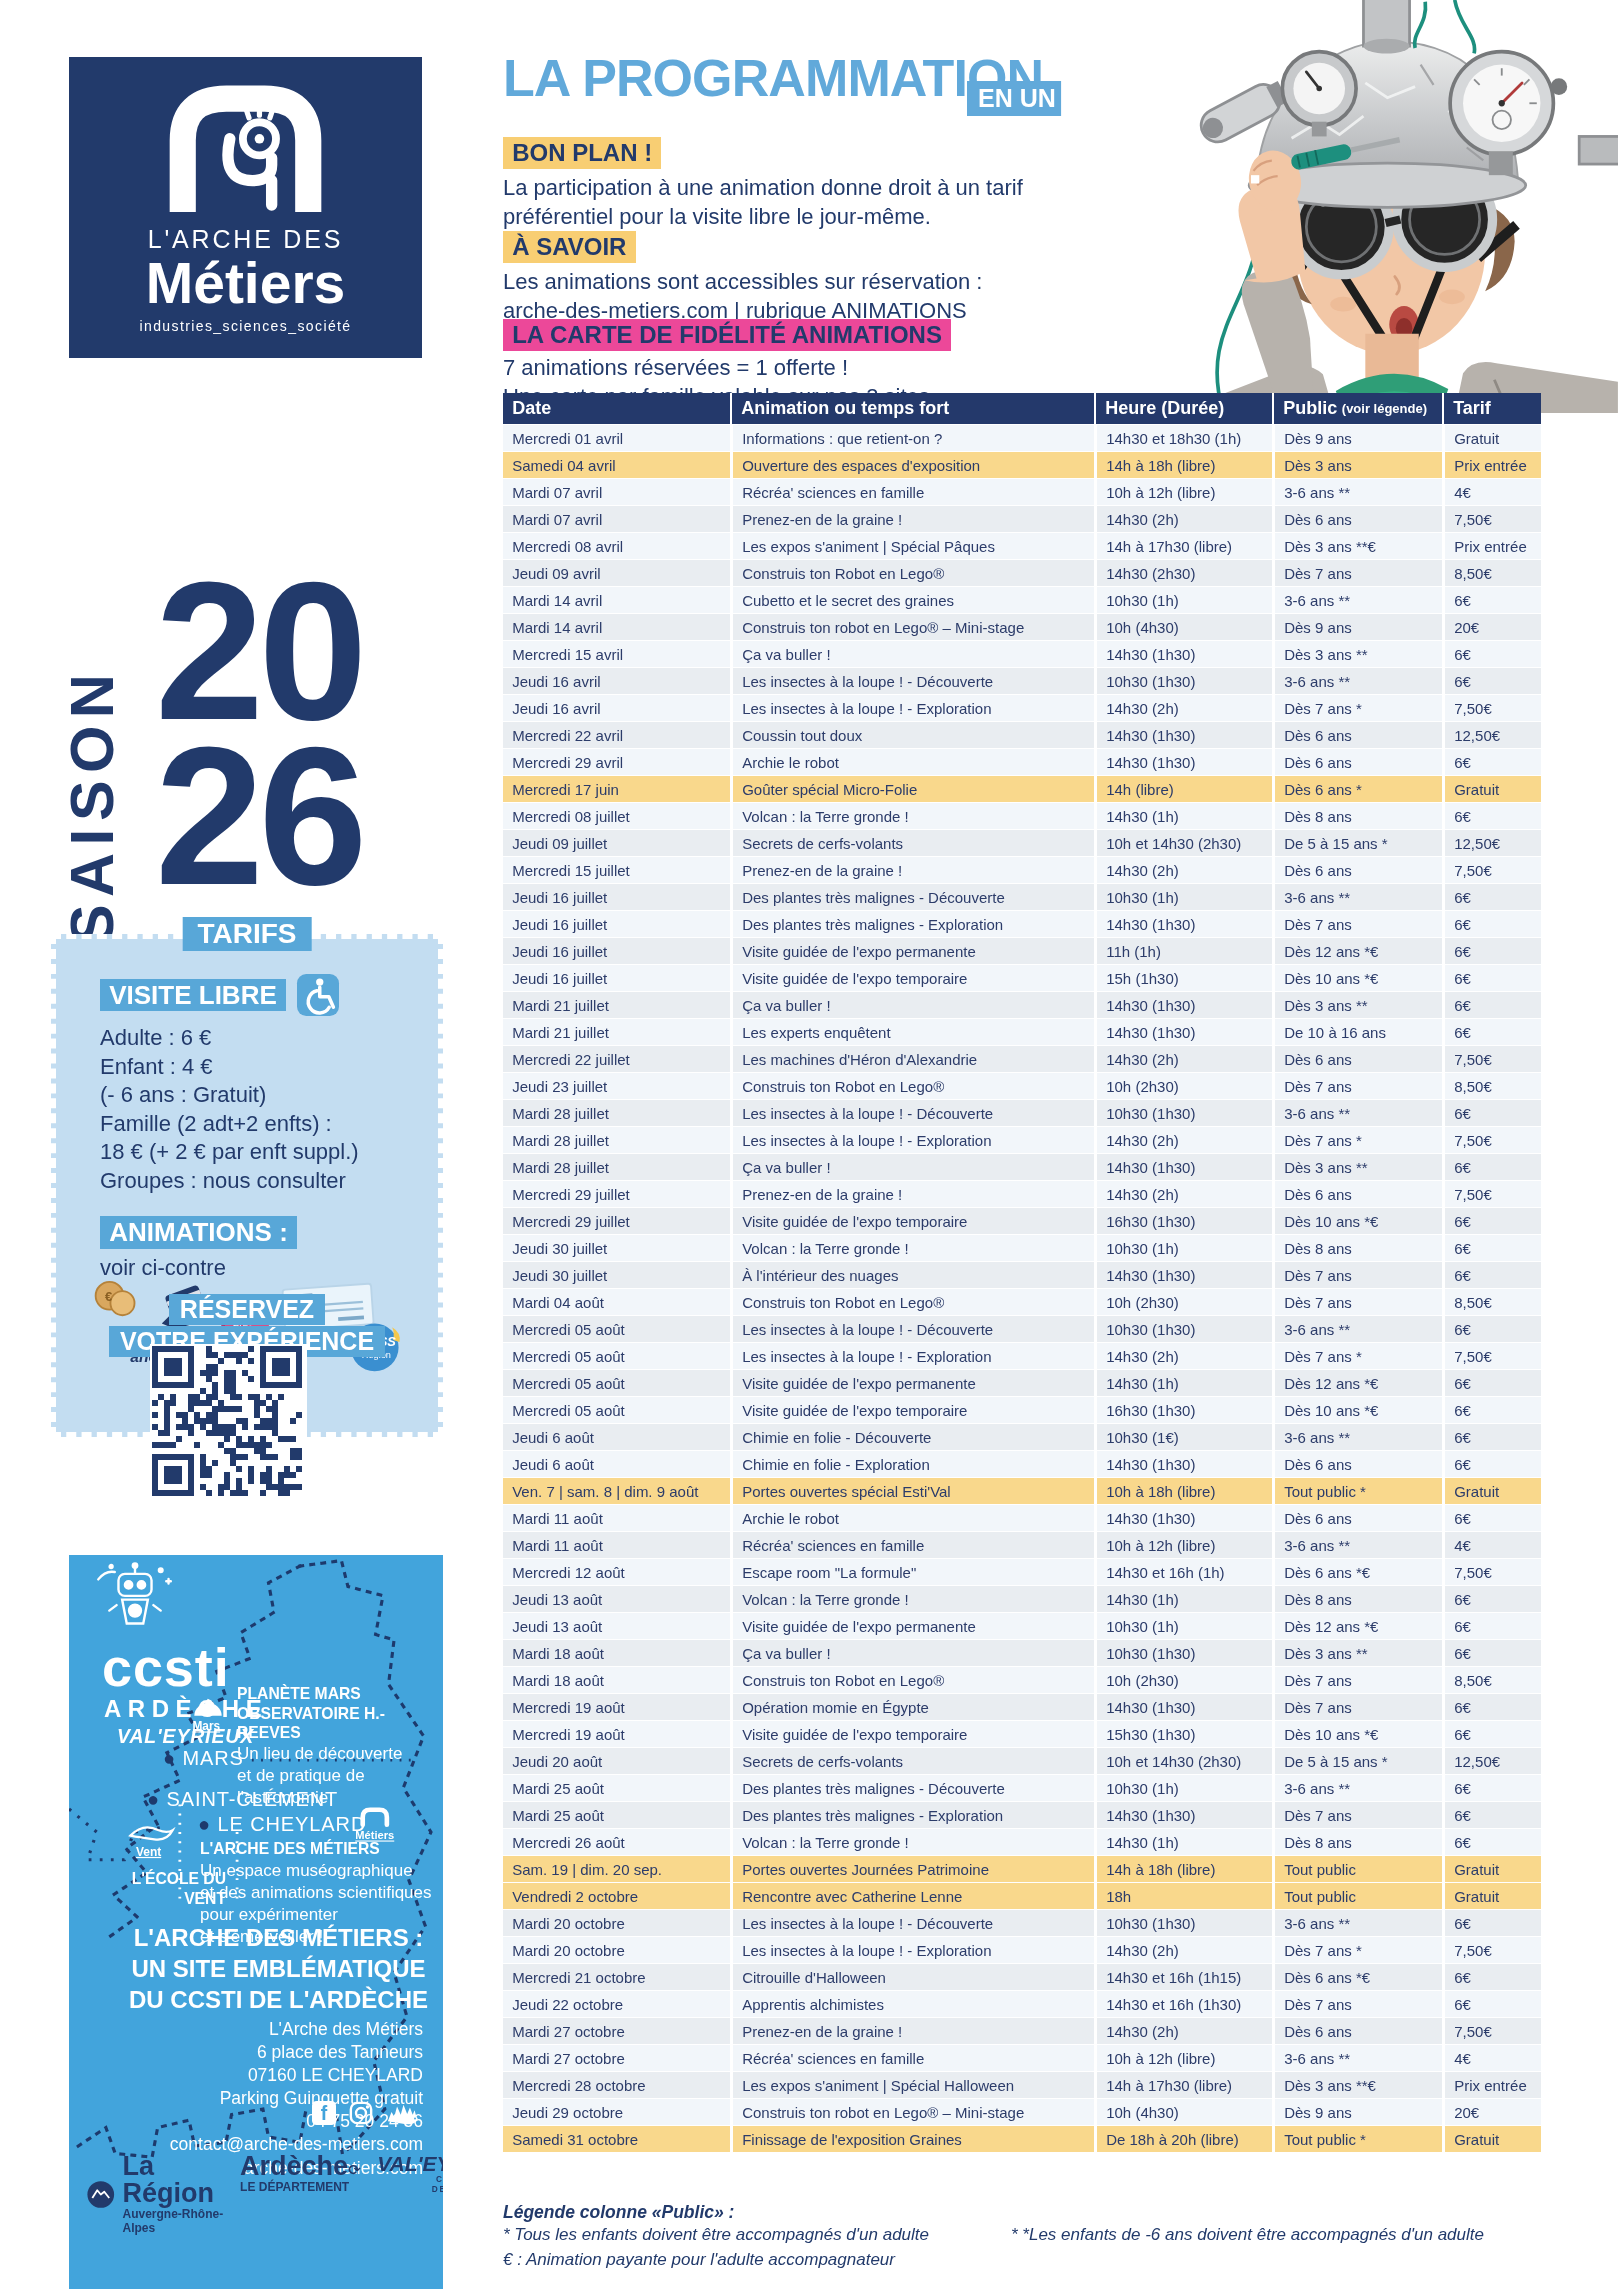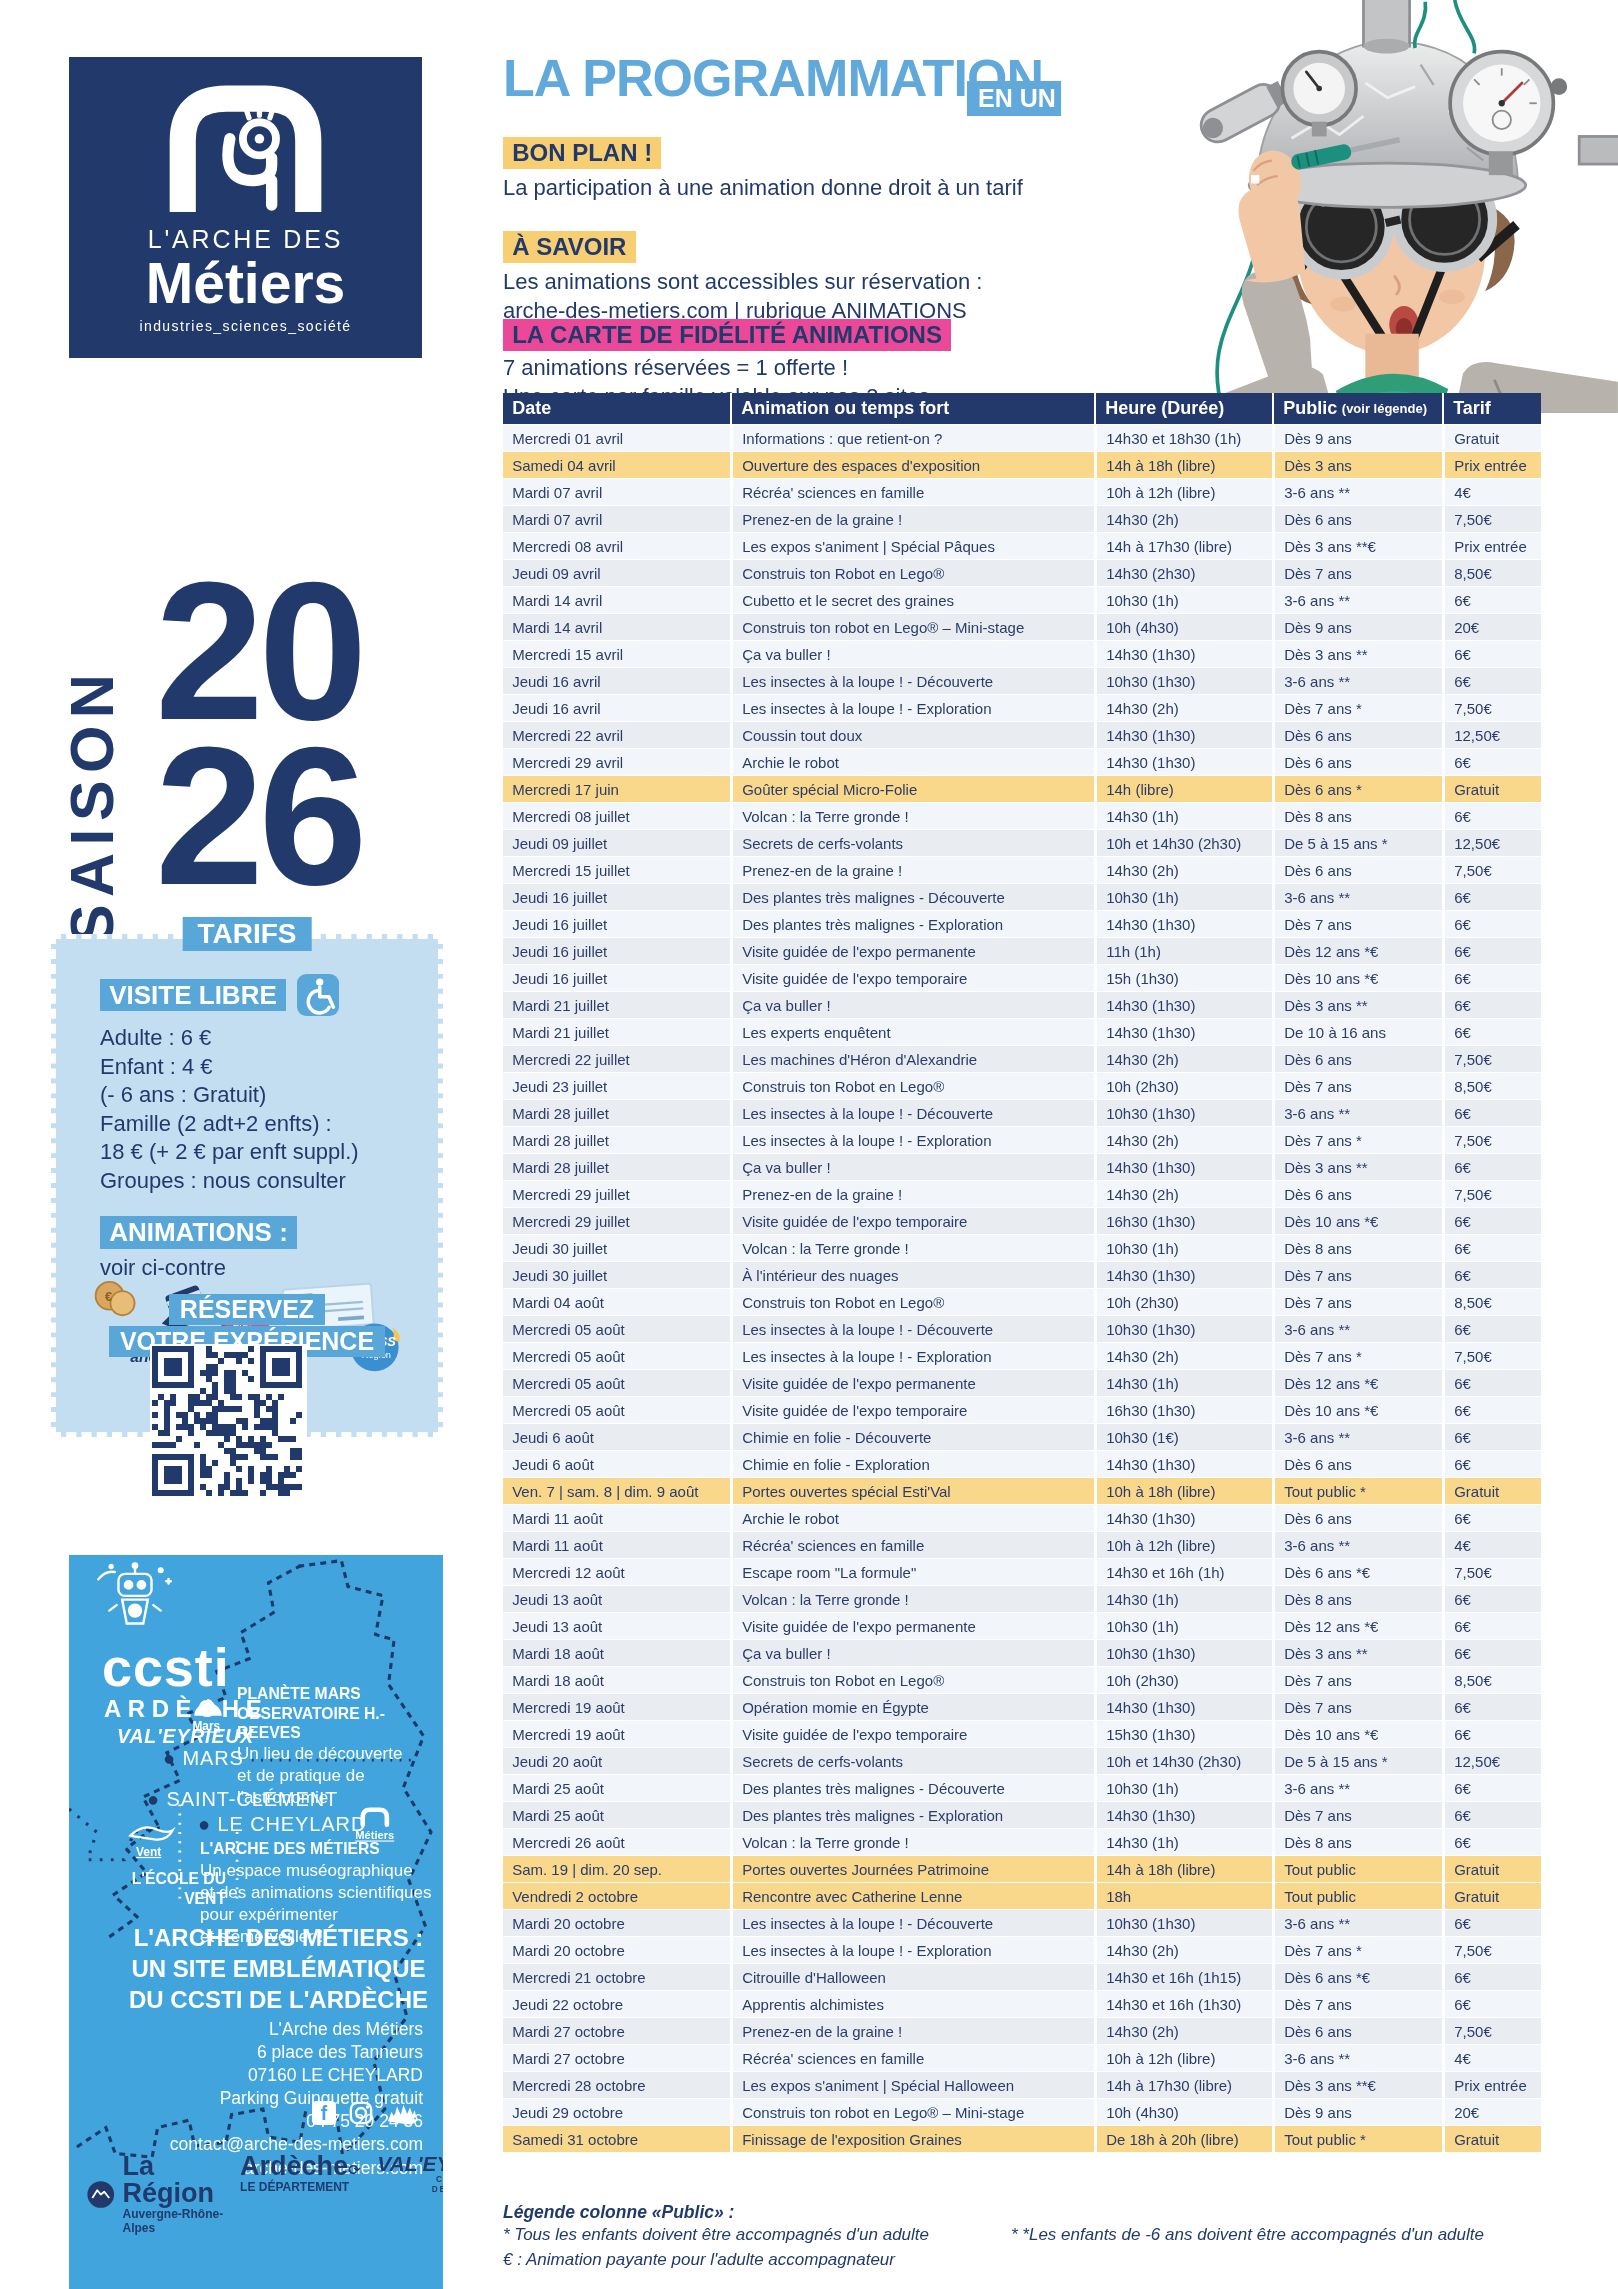--- a/index.html
+++ b/index.html
@@ -485,20 +485,21 @@
     </div>
   </div>
 
   <div class="abs main-title">LA PROGRAMMATION</div>
   <div class="abs badge">EN UN CLIN D'OEIL</div>
 
   <div class="abs" style="left:503px;top:137px">
     <span class="yellowlabel">BON PLAN !</span>
     <div class="note-body" style="margin-top:5.5px">
       <div>La participation à une animation donne droit à un tarif</div>
+      <div>préférentiel pour la visite libre le jour-même.</div>
     </div>
   </div>
   <div class="abs" style="left:503px;top:231px">
     <span class="yellowlabel">À SAVOIR</span>
     <div class="note-body" style="margin-top:5.5px">
       <div>Les animations sont accessibles sur réservation :</div>
       <div>arche-des-metiers.com | rubrique ANIMATIONS</div>
     </div>
   </div>
   <div class="abs" style="left:503px;top:319px">

